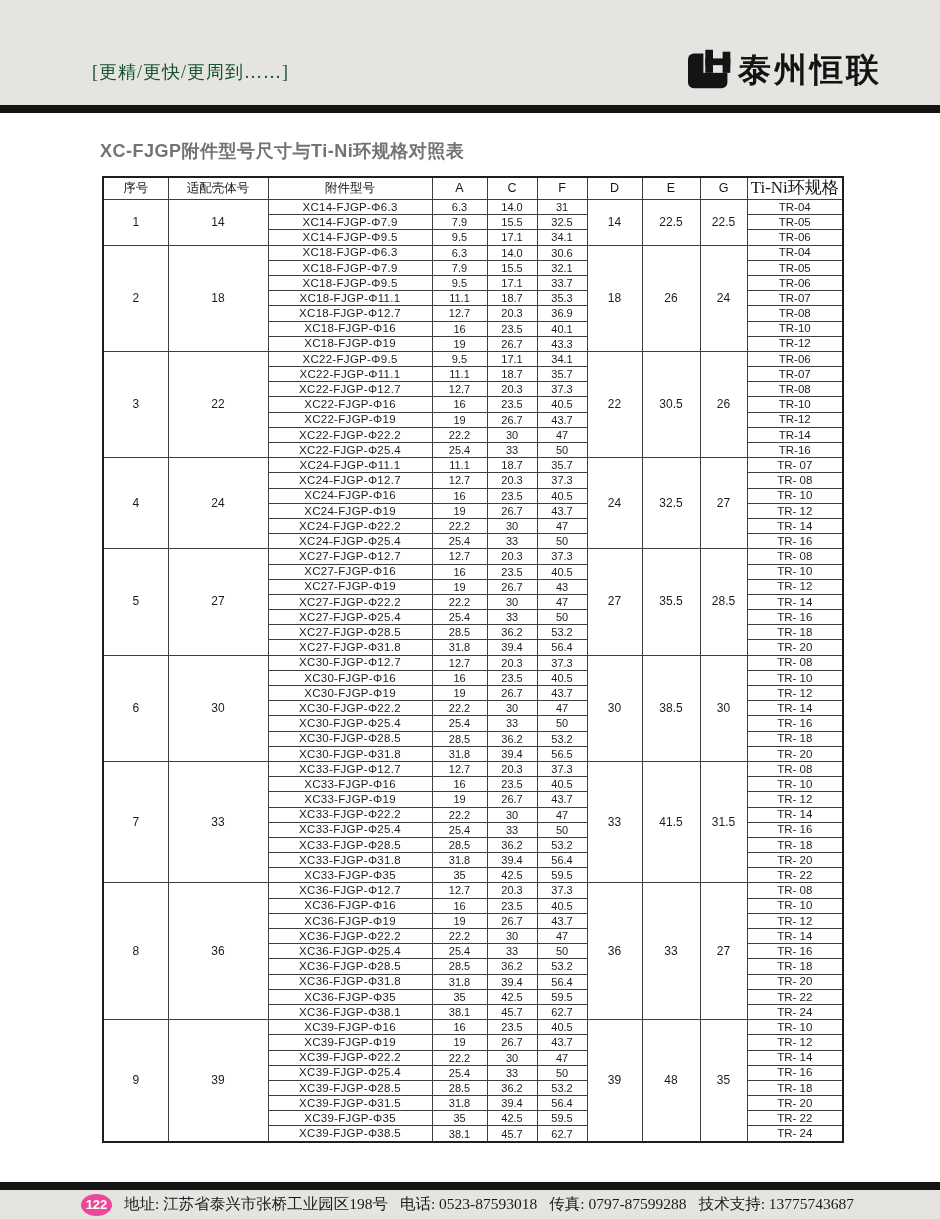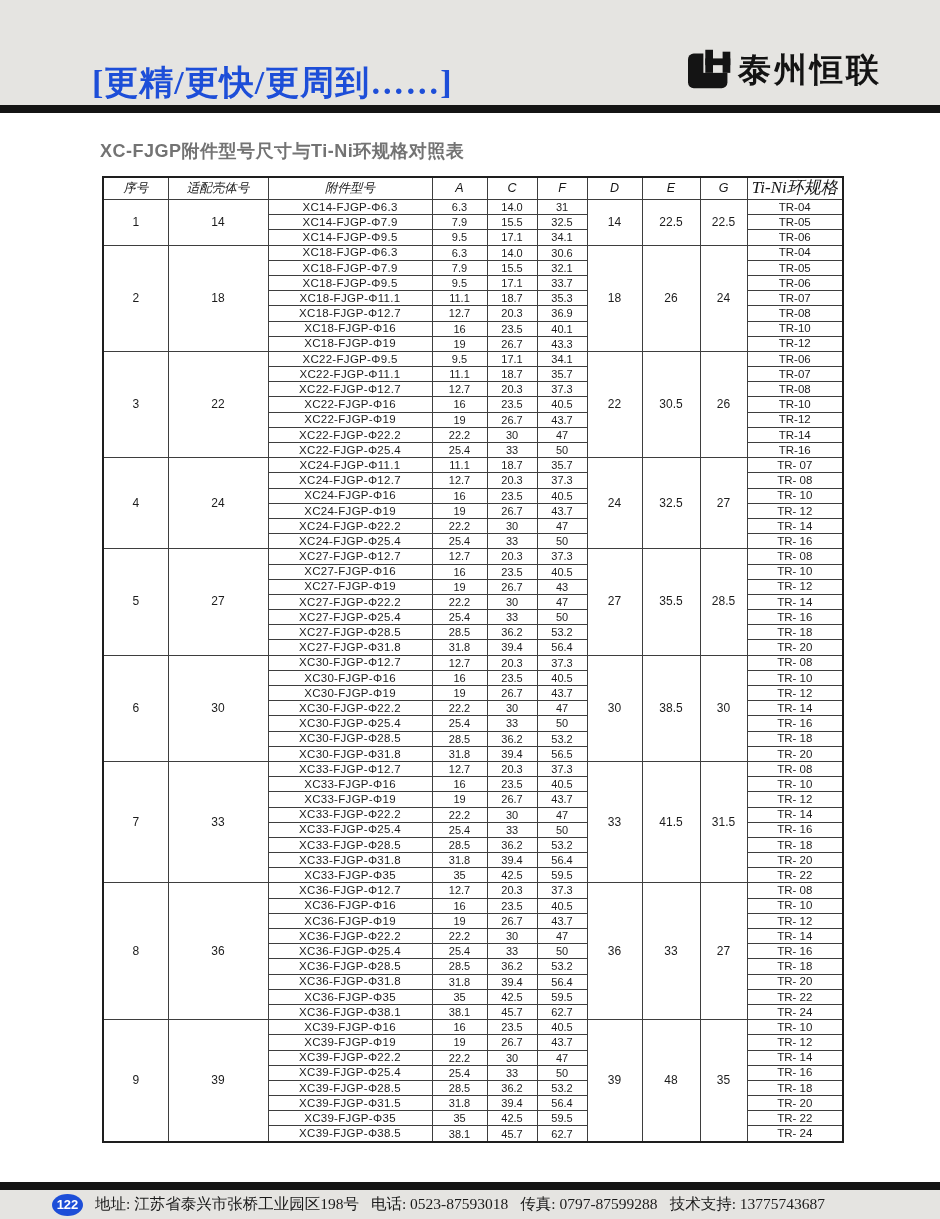--- a/index.html
+++ b/index.html
@@ -3,45 +3,45 @@
 <meta charset="utf-8">
 <style>
   html,body{margin:0;padding:0;background:#fff;}
   .page{position:relative;width:940px;height:1219px;background:#ffffff;overflow:hidden;
         font-family:"Liberation Sans",sans-serif;color:#1a1a1a;}
 
   
   .topbar{position:absolute;top:0;left:0;width:940px;height:105px;background:#e5e4e1;}
   .rule-top{position:absolute;top:105px;left:0;width:940px;height:8px;background:#141414;}
   .slogan{position:absolute;left:92px;top:60px;font-family:"Liberation Serif",serif;
-          font-weight:bold;font-size:34px;letter-spacing:1px;color:#1d4ed8;white-space:nowrap;}
+          font-weight:normal;font-size:18px;letter-spacing:1px;color:#14532d;white-space:nowrap;}
   .brand{position:absolute;top:48px;left:688px;display:flex;align-items:center;}
   .brand-text{font-size:33px;font-weight:bold;letter-spacing:3px;color:#131313;white-space:nowrap;}
 
   
   .page-title{position:absolute;left:100px;top:139px;font-size:18px;font-weight:bold;
               letter-spacing:0.5px;color:#737373;white-space:nowrap;}
 
   
   .spec-table{position:absolute;left:102px;top:176px;width:740px;height:967px;
               border-collapse:collapse;table-layout:fixed;border:2px solid #1e1e1e;}
   .spec-table th,.spec-table td{border:1px solid #3e3e3e;text-align:center;vertical-align:middle;
               padding:0;font-size:11px;color:#1c1c1c;line-height:1.1;overflow:hidden;}
-  .spec-table thead th{height:21px;font-size:12.5px;font-weight:normal;color:#161616;font-style:italic;}
+  .spec-table thead th{height:21px;font-size:12.5px;font-weight:normal;color:#161616;}
   .spec-table th.hdr-tini{font-family:"Liberation Serif",serif;font-size:17px;white-space:nowrap;}
   .spec-table td.c-model{font-size:11.5px;letter-spacing:0.3px;white-space:nowrap;}
   .spec-table td.c-group{font-size:12px;}
   .spec-table td.c-tini{font-size:11.5px;white-space:nowrap;}
 
   
   .rule-bottom{position:absolute;top:1182px;left:0;width:940px;height:8px;background:#141414;}
   .bottombar{position:absolute;top:1190px;left:0;width:940px;height:29px;background:#e5e4e1;
              display:flex;align-items:center;font-family:"Liberation Serif",serif;
              font-size:15.5px;color:#1a1a1a;white-space:nowrap;}
-  .badge{margin-left:52px;flex:0 0 auto;width:31px;height:22px;border-radius:50%;background:#1d4ed8;
+  .badge{margin-left:81px;flex:0 0 auto;width:31px;height:22px;border-radius:50%;background:#ec4899;
          color:#ffffff;font-family:"Liberation Sans",sans-serif;font-weight:bold;font-size:13px;
          display:flex;align-items:center;justify-content:center;}
   .foot-item{margin-left:12px;}
   .foot-item.first{margin-left:12px;}
 </style>
 </head>
 <body>
 
 <div class="page">
 

